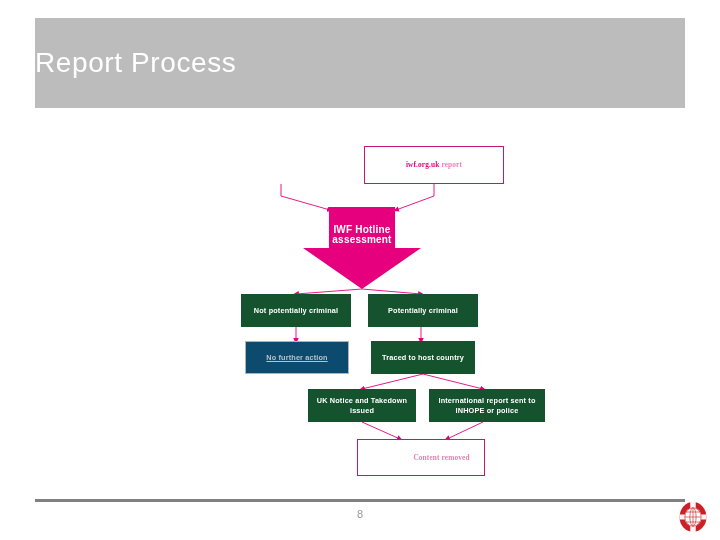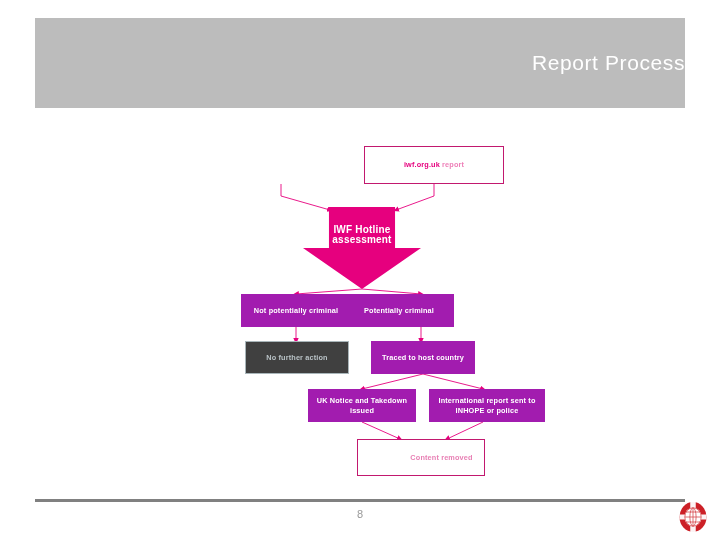--- a/index.html
+++ b/index.html
@@ -23,23 +23,23 @@
     top: 18px;
     width: 650px;
     height: 90px;
     background: #bcbcbc;
   }
   #page-title {
     position: absolute;
     left: 0;
     right: 0;
     top: 28px;
-    text-align: right;
+    text-align: left;
     color: #ffffff;
-    font-size: 21px;
+    font-size: 28px;
     font-weight: 400;
     letter-spacing: 0.6px;
     line-height: 34px;
   }
 
   
   #flowchart {
     position: absolute;
     left: 0;
     top: 0;
@@ -60,38 +60,40 @@
     align-items: center;
     justify-content: center;
     text-align: center;
     font-size: 7.3px;
     font-weight: bold;
     line-height: 9.6px;
     letter-spacing: 0.15px;
     padding: 2px 4px;
   }
   .node-fill {
-    background: #a21caf;
+    background: #14532d;
     color: #ffffff;
     border: none;
   }
   .node-outline-teal {
     background: #ffffff;
     border: 1px solid #8fb7c2;
     color: #9fc2cc;
   }
   .node-outline-grey {
-    background: #404040;
+    background: #0c4a6e;
     border: 1px solid #a9b6ba;
     color: #b9c2c6;
+    text-decoration: underline;
   }
   .node-outline-pink {
     background: #ffffff;
     border: 1px solid #c2186f;
     color: #e87fb4;
+    font-family: Liberation Serif, serif;
   }
 
   
   #assessment-arrow {
     position: absolute;
     left: 303px;
     top: 207px;
     width: 118px;
     height: 82px;
   }
@@ -185,21 +187,21 @@
     </span>
   </div>
 
   <div id="assessment-arrow">
     <div class="arrow-shape"></div>
     <div class="arrow-label">IWF Hotline assessment</div>
   </div>
 
   <div class="node node-fill" style="left:241px; top:294px; width:110px; height:33px;">Not potentially criminal</div>
 
-  <div class="node node-fill" style="left:344px; top:294px; width:110px; height:33px;text-align:right;">Potentially criminal</div>
+  <div class="node node-fill" style="left:368px; top:294px; width:110px; height:33px;text-align:right;">Potentially criminal</div>
 
   <div class="node node-outline-grey" style="left:245px; top:341px; width:104px; height:33px;">No further action</div>
 
   <div class="node node-fill" style="left:308px; top:389px; width:108px; height:33px;">UK Notice and Takedown issued</div>
 
   <div class="node node-fill" style="left:371px; top:341px; width:104px; height:33px;">Traced to host country</div>
 
   <div class="node node-fill" style="left:429px; top:389px; width:116px; height:33px;">International report sent to INHOPE or police</div>
 
   <div class="node node-outline-pink" style="left:357px; top:439px; width:128px; height:37px;padding-left:45px;">Content removed</div>

